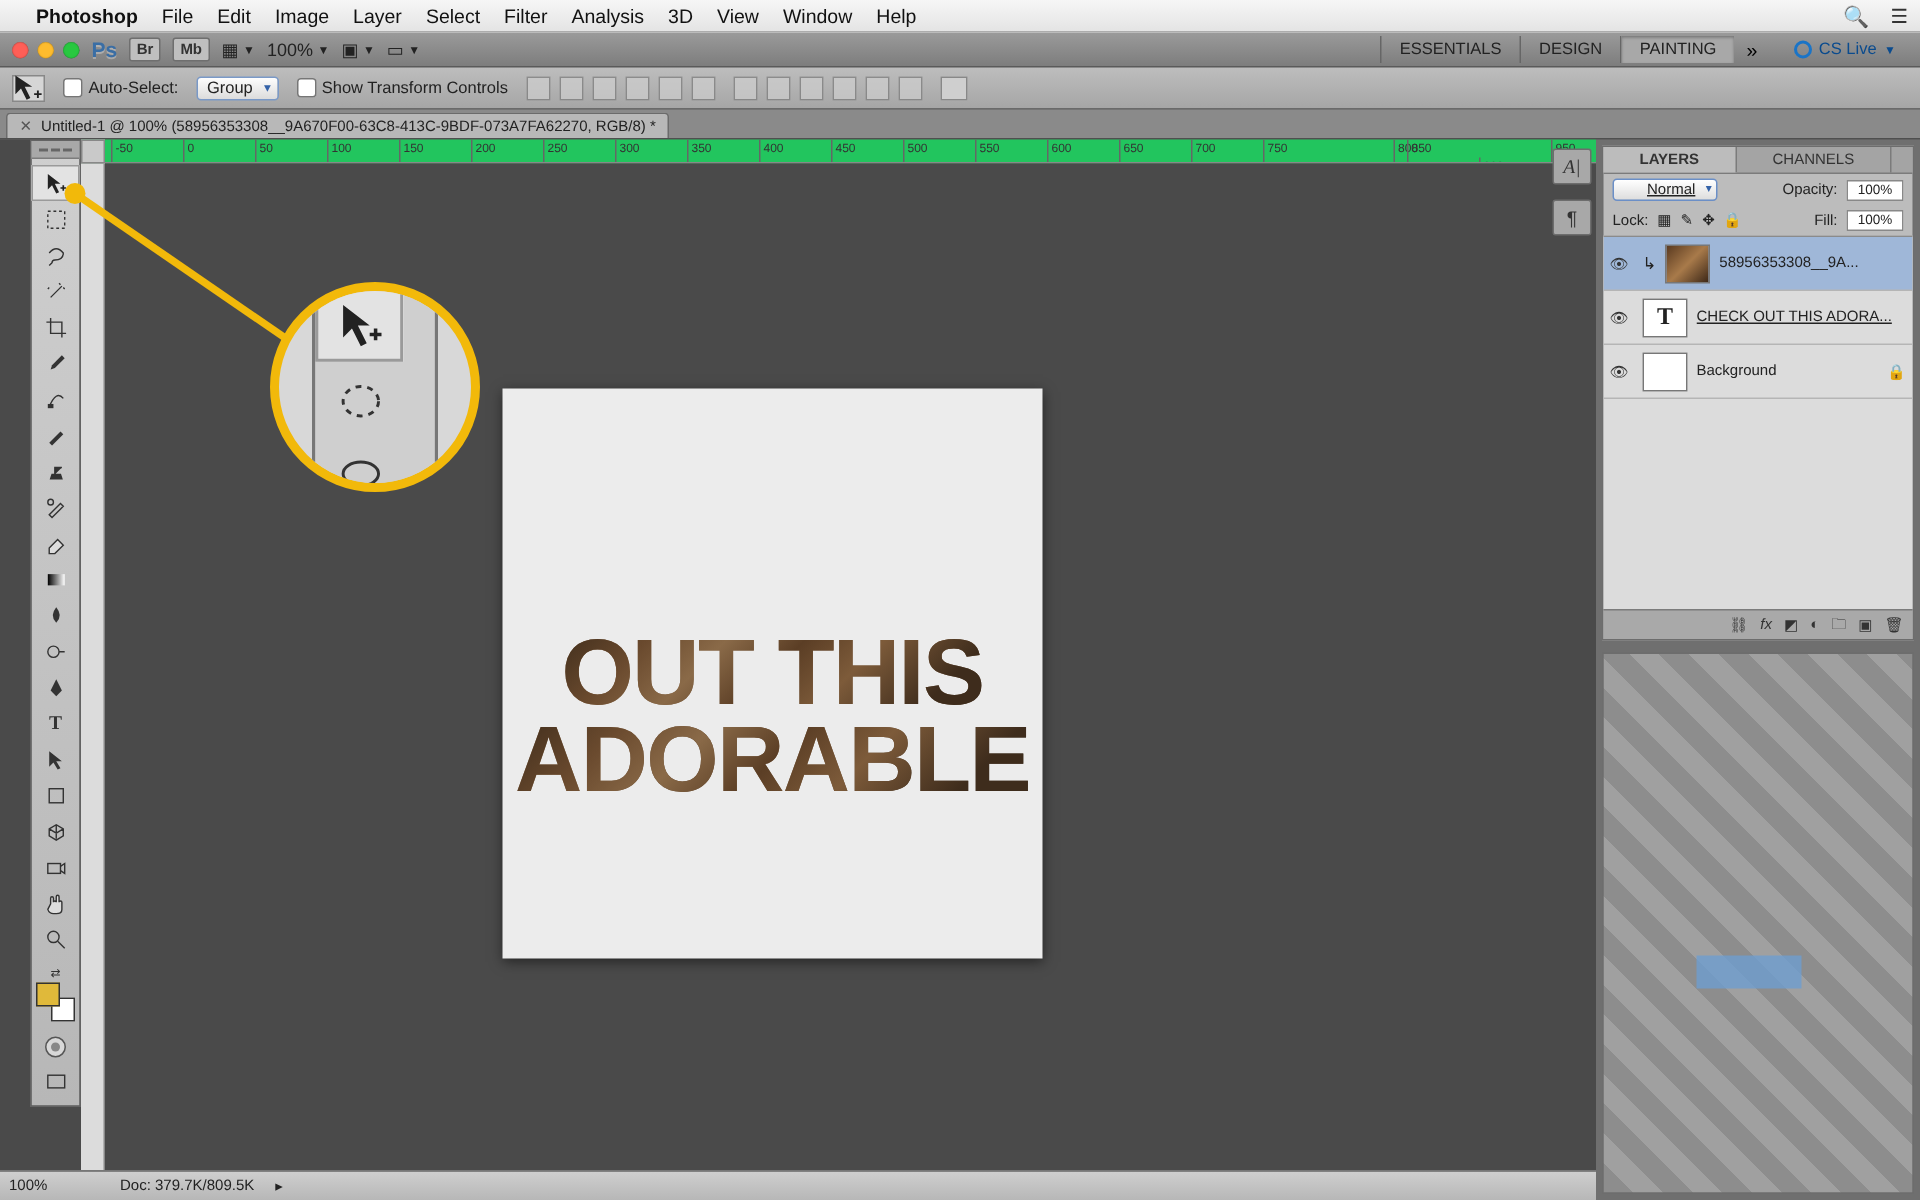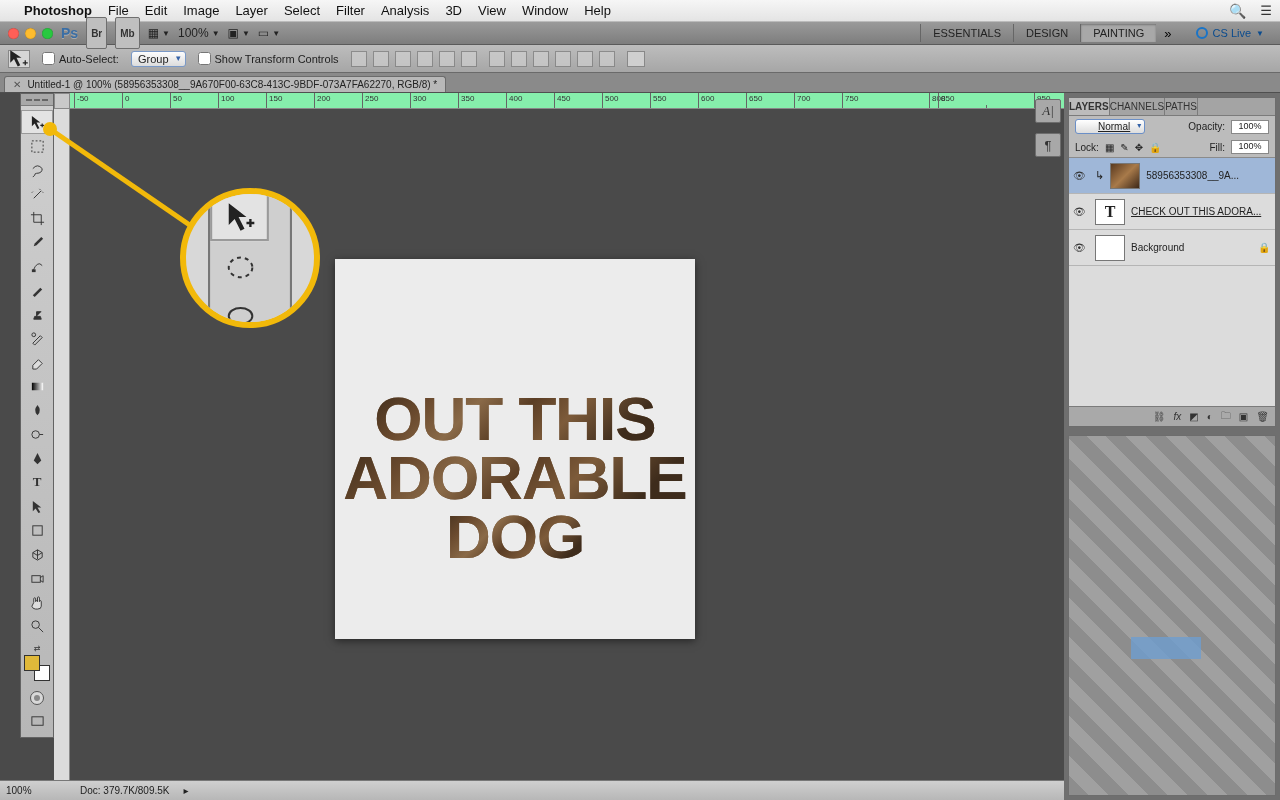--- a/index.html
+++ b/index.html
@@ -6,41 +6,41 @@
 html, body { width: 1280px; height: 800px; overflow: hidden; background: #555; }
 .mac-menubar { height: 22px; background: linear-gradient(#f6f6f6,#e4e4e4); display:flex; align-items:center; font-size:13px; color:#111; padding:0 8px; gap:16px; border-bottom:1px solid #bbb;}
 .mac-menubar .apple { font-size:14px; }
 .mac-menubar .app { font-weight:bold; }
 .mac-menubar .right { margin-left:auto; display:flex; gap:14px; align-items:center; color:#333;}
 .app-chrome { height: 23px; background: linear-gradient(#9a9a9a,#7d7d7d); display:flex; align-items:center; padding:0 8px; gap:8px; border-bottom:1px solid #5a5a5a;}
 .traffic { display:flex; gap:6px; }
 .traffic span { width:11px; height:11px; border-radius:50%; display:inline-block; box-shadow:inset 0 0 1px rgba(0,0,0,.5);}
 .traffic .r{background:#ff5f57;} .traffic .y{background:#febc2e;} .traffic .g{background:#28c840;}
 .ps-monogram{color:#3a6ea5; font-weight:bold; font-size:14px; text-shadow:0 1px 0 rgba(255,255,255,.3);}
-.chip{background:#bfbfbf; border:1px solid #6f6f6f; border-radius:2px; height:32px; padding:0 4px; font-size:10px; display:flex; align-items:center; color:#333; font-weight:bold;}
+.chip{background:#bfbfbf; border:1px solid #6f6f6f; border-radius:2px; height:16px; padding:0 4px; font-size:10px; display:flex; align-items:center; color:#333; font-weight:bold;}
 .chrome-sel{font-size:12px; color:#222; display:flex; align-items:center; gap:3px;}
 .chrome-sel .tri{font-size:8px;}
 .workspace-tabs{margin-left:auto; display:flex; align-items:center; gap:0;}
 .ws-tab{padding:3px 12px; font-size:11px; color:#222; border-left:1px solid #666;}
 .ws-tab.active{background:#a8a8a8; box-shadow:inset 0 1px 2px rgba(0,0,0,.3);}
 .ws-more{padding:0 8px; font-size:13px;}
 .cslive{display:flex; align-items:center; gap:5px; font-size:11px; color:#0a4b8e; padding:0 8px;}
 .cslive .ring{width:12px;height:12px;border:2px solid #1a74c7;border-radius:50%;}
 .options-bar{height:28px; background:linear-gradient(#bdbdbd,#a6a6a6); border-bottom:1px solid #6a6a6a; display:flex; align-items:center; padding:0 8px; gap:12px; font-size:11px; color:#222;}
 .options-bar .toolico{width:22px;height:18px;border:1px solid #888;background:#d6d6d6;display:flex;align-items:center;justify-content:center;font-size:11px;}
 .options-bar label{display:flex; align-items:center; gap:4px;}
 .options-bar .dropdown{background:linear-gradient(#fdfdfd,#dcdcdc); border:1px solid #7a99c7; border-radius:3px; padding:1px 16px 1px 6px; position:relative; font-size:11px; color:#222;}
 .options-bar .dropdown:after{content:"▾"; position:absolute; right:4px; font-size:9px; color:#3462a8;}
 .align-icons{display:flex; gap:6px;}
 .align-icons span{width:16px;height:16px; border:1px solid #7a7a7a; background:#cfcfcf; opacity:.7;}
 .doc-tab-bar{height:20px; background:#8a8a8a; display:flex; align-items:flex-end; padding-left:4px; border-bottom:1px solid #4f4f4f;}
 .doc-tab{background:#b8b8b8; border:1px solid #6b6b6b; border-bottom:none; border-radius:3px 3px 0 0; padding:2px 8px; font-size:10px; color:#222; display:flex; align-items:center; gap:6px;}
 .doc-tab .x{color:#555; cursor:pointer;}
 .workspace{position:relative; height:707px; display:flex; background:#4a4a4a;}
-.ruler-h{position:absolute; top:0; left:54px; right:216px; height:16px; background:#86efac; border-bottom:1px solid #888; overflow:hidden;}
+.ruler-h{position:absolute; top:0; left:54px; right:216px; height:16px; background:#22c55e; border-bottom:1px solid #888; overflow:hidden;}
 .ruler-h .ticks{position:absolute; inset:0;}
 .ruler-v{position:absolute; top:16px; left:54px; width:16px; bottom:20px; background:#dcdcdc; border-right:1px solid #888;}
 .ruler-corner{position:absolute; top:0; left:54px; width:16px; height:16px; background:#c9c9c9; border:1px solid #888;}
 .toolbox{position:absolute; top:0; left:20px; width:34px; background:linear-gradient(#cfcfcf,#b7b7b7); border:1px solid #636363; display:flex; flex-direction:column; padding:4px 0; z-index:5;}
 .toolbox .tabhdr{height:12px; background:#a8a8a8; margin:-4px -0px 4px; border-bottom:1px solid #7c7c7c; display:flex; align-items:center; justify-content:center;}
 .toolbox .tabhdr span{width:6px;height:2px;background:#666; box-shadow:8px 0 #666,-8px 0 #666;}
 .tool{height:24px; display:flex; align-items:center; justify-content:center; color:#333; position:relative; font-size:13px;}
 .tool.selected{background:#e3e3e3; box-shadow:inset 0 0 0 1px #9a9a9a;}
 .tool svg{width:15px;height:15px;}
 .swatches{display:flex; flex-direction:column; align-items:center; padding:6px 0; gap:2px;}
@@ -58,21 +58,21 @@
 .callout-circle{position:absolute; width:140px; height:140px; border-radius:50%; border:6px solid #f2b90a; background:#d8d8d8; top:95px; left:180px; z-index:7; overflow:hidden; display:flex; align-items:center; justify-content:center;}
 .callout-inner{transform:scale(2.1); transform-origin:center;}
 .callout-inner .tool{width:28px;}
 .statusbar{position:absolute; bottom:0; left:0; right:216px; height:20px; background:linear-gradient(#cfcfcf,#b7b7b7); border-top:1px solid #777; display:flex; align-items:center; font-size:10px; color:#222; gap:14px; padding:0 6px;}
 .statusbar .zoom{width:60px;}
 .right-panels{position:absolute; top:0; right:0; bottom:0; width:216px; display:flex; flex-direction:column; background:#6f6f6f;}
 .dockstrip{position:absolute; right:216px; top:0; width:32px; padding-top:6px; display:flex; flex-direction:column; gap:10px; align-items:center; z-index:4;}
 .dockstrip .dockico{width:26px;height:24px;background:#a8a8a8;border:1px solid #6d6d6d;border-radius:2px;display:flex;align-items:center;justify-content:center;color:#333;font-size:13px;}
 .panel{background:#bcbcbc; border:1px solid #6d6d6d; margin:4px; display:flex; flex-direction:column;}
 .panel .tabs{display:flex; background:#a4a4a4; border-bottom:1px solid #7b7b7b; font-size:10px;}
-.panel .ptab{padding:3px 0; color:#333; border-right:1px solid #7b7b7b;}
+.panel .ptab{padding:3px 24px; color:#333; border-right:1px solid #7b7b7b;}
 .panel .ptab.active{background:#bcbcbc; font-weight:bold;}
 .panel .row{display:flex; align-items:center; gap:6px; padding:3px 6px; font-size:10px; color:#222;}
 .panel .row .sel{background:linear-gradient(#fff,#ddd); border:1px solid #6b8fc7; border-radius:3px; padding:1px 14px 1px 22px; position:relative;text-decoration:underline;}
 .panel .row .sel:after{content:"▾"; position:absolute; right:3px; font-size:8px; color:#3462a8;}
 .panel .row .mini-input{width:38px; height:14px; border:1px solid #888; background:#fff; font-size:9px; text-align:center;}
 .layers-list{flex:1; background:#dcdcdc; border-top:1px solid #8b8b8b; overflow:auto;}
 .layer{display:flex; align-items:center; height:36px; border-bottom:1px solid #b5b5b5; padding:0 4px; gap:6px; font-size:10px; color:#222;}
 .layer.selected{background:#9fb7d8;}
 .layer .eye{width:16px;color:#333;}
 .layer .thumb{width:30px;height:26px;border:1px solid #777;background:#fff; background-size:cover;}
@@ -392,21 +392,20 @@
       </div>
   </div>
 
   <div class="canvas-area">
     <div class="artboard">
       <div class="art-text">
         <span>
           <br>
           <span>OUT THIS</span><br>
           <span>ADORABLE</span><br>
-          <span>DOG</span>
         </span>
       </div>
     </div>
   </div>
 
   <svg class="callout-line" style="top:28px; left:42px; width:210px; height:160px;">
     <line x1="8" y1="8" x2="200" y2="140" stroke="#f2b90a" stroke-width="5"></line>
     <circle cx="8" cy="8" r="7" fill="#f2b90a"></circle>
   </svg>
   <div class="callout-circle">

